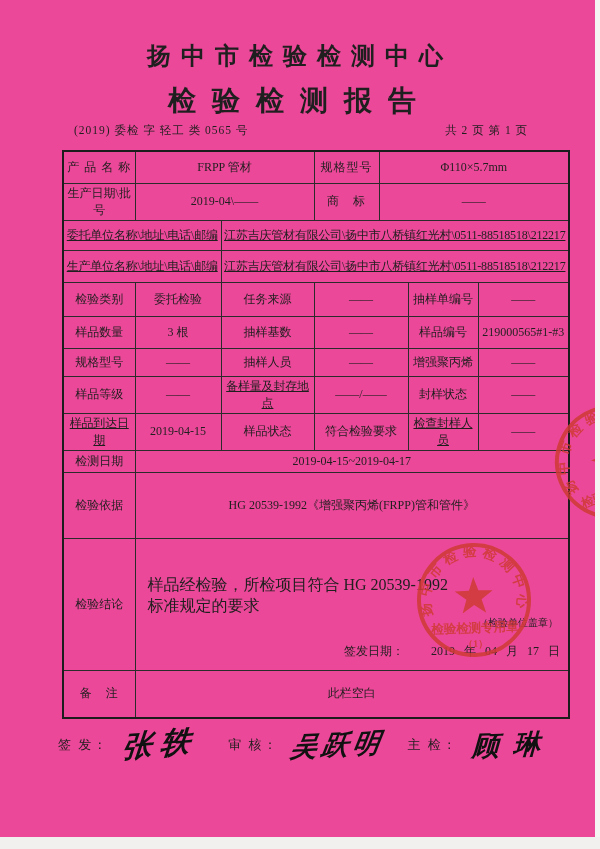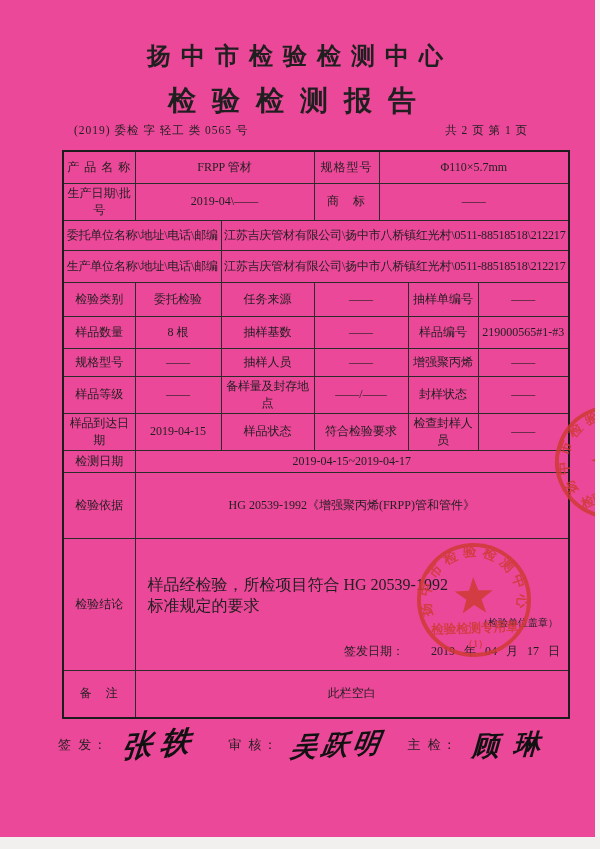--- a/index.html
+++ b/index.html
@@ -14,21 +14,21 @@
   .report-title { position: absolute; top: 82px; left: 0; width: 100%; text-align: center;
     font-size: 28px; font-weight: bold; letter-spacing: 16px; }
   .meta-row { position: absolute; top: 123px; left: 74px; right: 72px;
     display: flex; justify-content: space-between; font-size: 11.5px; letter-spacing: 1px; }
 
   table.report { position: absolute; left: 62px; top: 150px; width: 506px;
     border-collapse: collapse; table-layout: fixed; }
   table.report { border: 2px solid #1c1c1c; }
   table.report td { border: 1px solid #2b2b2b; font-size: 12px; text-align: center;
     vertical-align: middle; overflow: hidden; padding: 1px 2px; }
-  td.small { font-size: 10.5px; letter-spacing: -0.2px; }
+  td.small { font-size: 10.5px; letter-spacing: -0.2px; text-decoration: underline; }
   td.left { text-align: left; padding-left: 10px; }
   td.lbl { letter-spacing: 1px; }
   td.num { font-size: 10px; }
 
   .concl-cell { position: relative; vertical-align: top !important; text-align: left !important; }
   .concl-text { position: absolute; top: 36px; left: 12px; right: 110px; font-size: 16px; text-align: left; }
   .stamp-note { position: absolute; right: 10px; bottom: 40px; font-size: 10px; }
   .issue-line { position: absolute; right: 8px; bottom: 10px; font-size: 12px; word-spacing: 6px; margin-top: 40px; }
   .issue-line .dt { margin-left: 18px; }
 
@@ -92,21 +92,21 @@
     <tr style="height:34px">
       <td>检验类别</td>
       <td>委托检验</td>
       <td>任务来源</td>
       <td colspan="2">——</td>
       <td>抽样单编号</td>
       <td>——</td>
     </tr>
     <tr style="height:32px">
       <td>样品数量</td>
-      <td>8 根</td>
+      <td>3 根</td>
       <td>抽样基数</td>
       <td colspan="2">——</td>
       <td>样品编号</td>
       <td class="num">219000565#1-#3</td>
     </tr>
     <tr style="height:28px">
       <td>规格型号</td>
       <td>——</td>
       <td>抽样人员</td>
       <td colspan="2">——</td>

